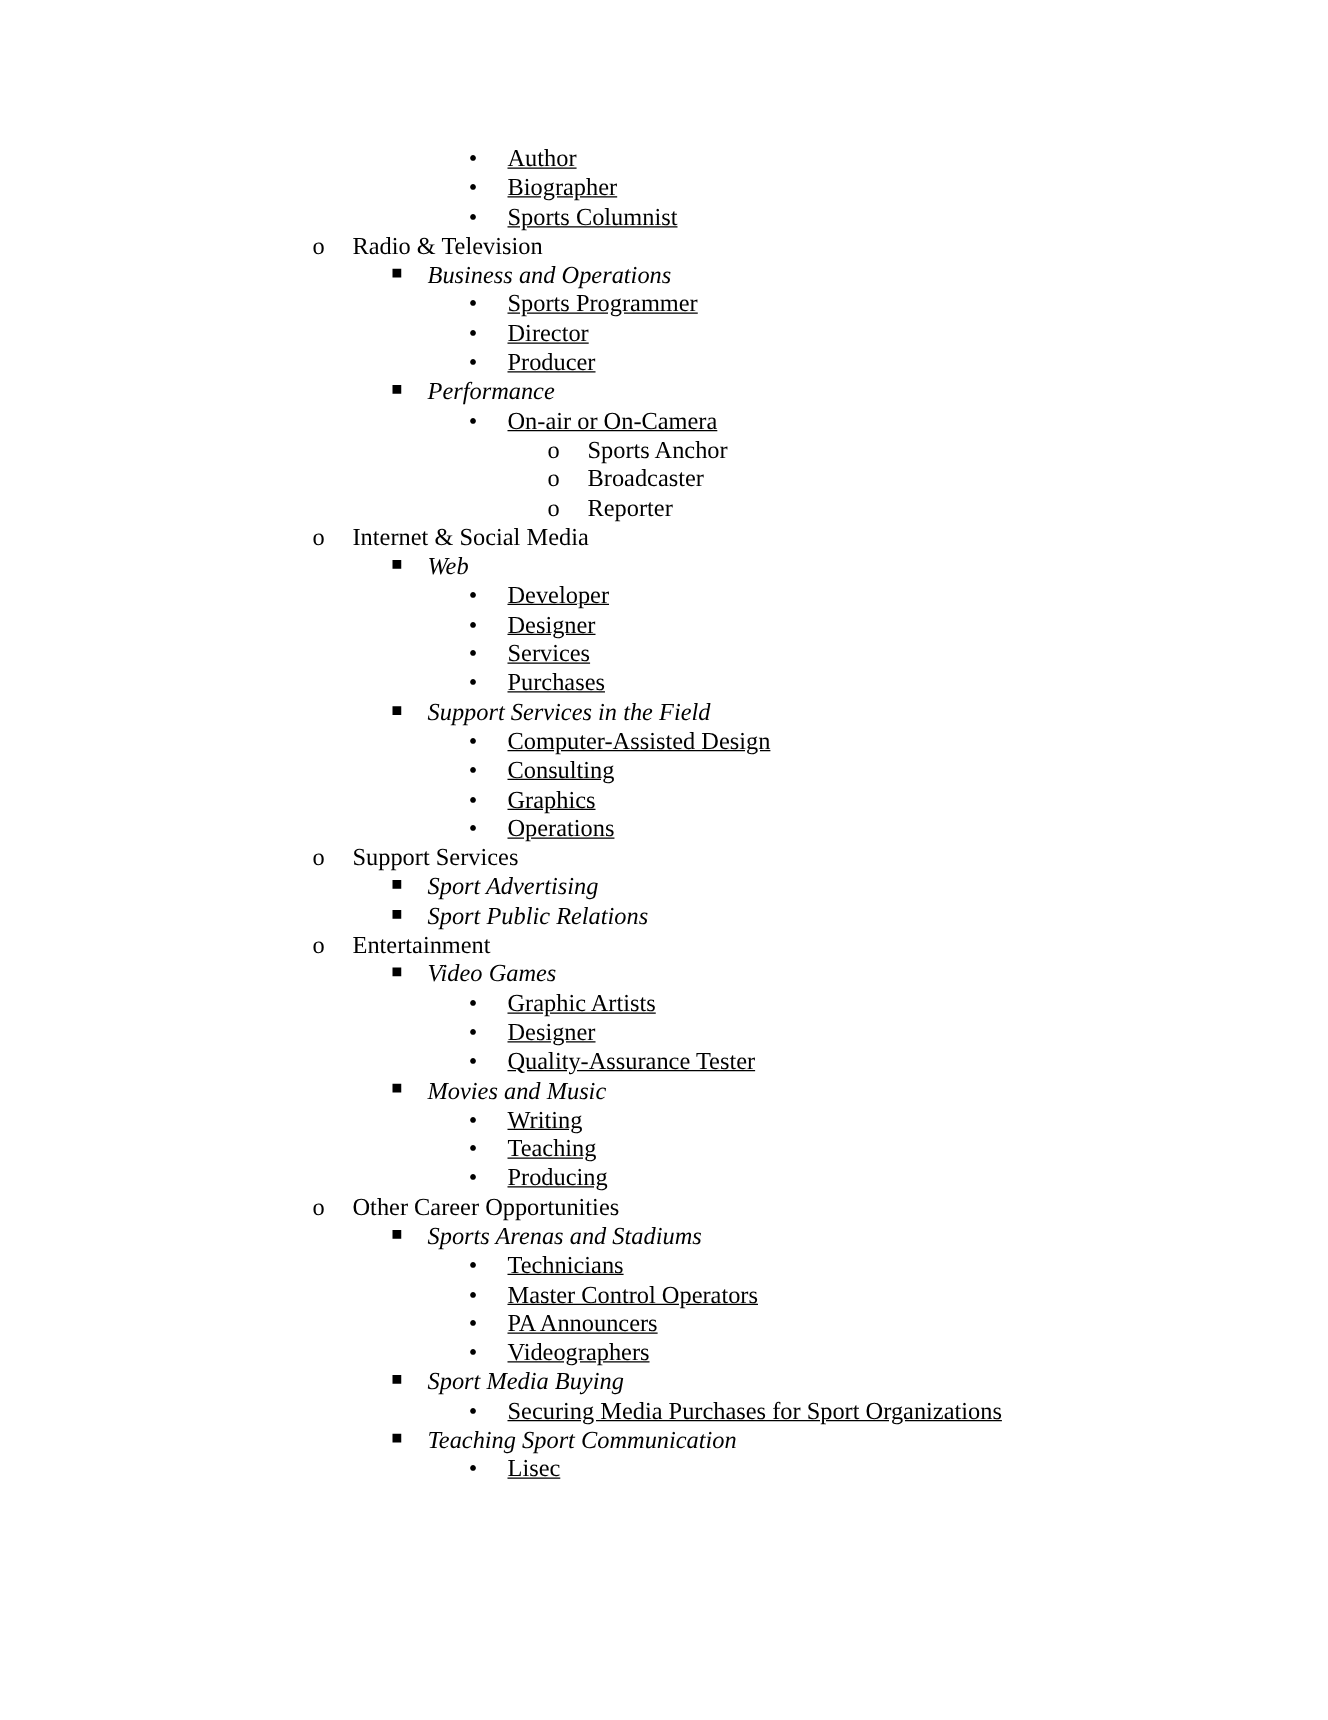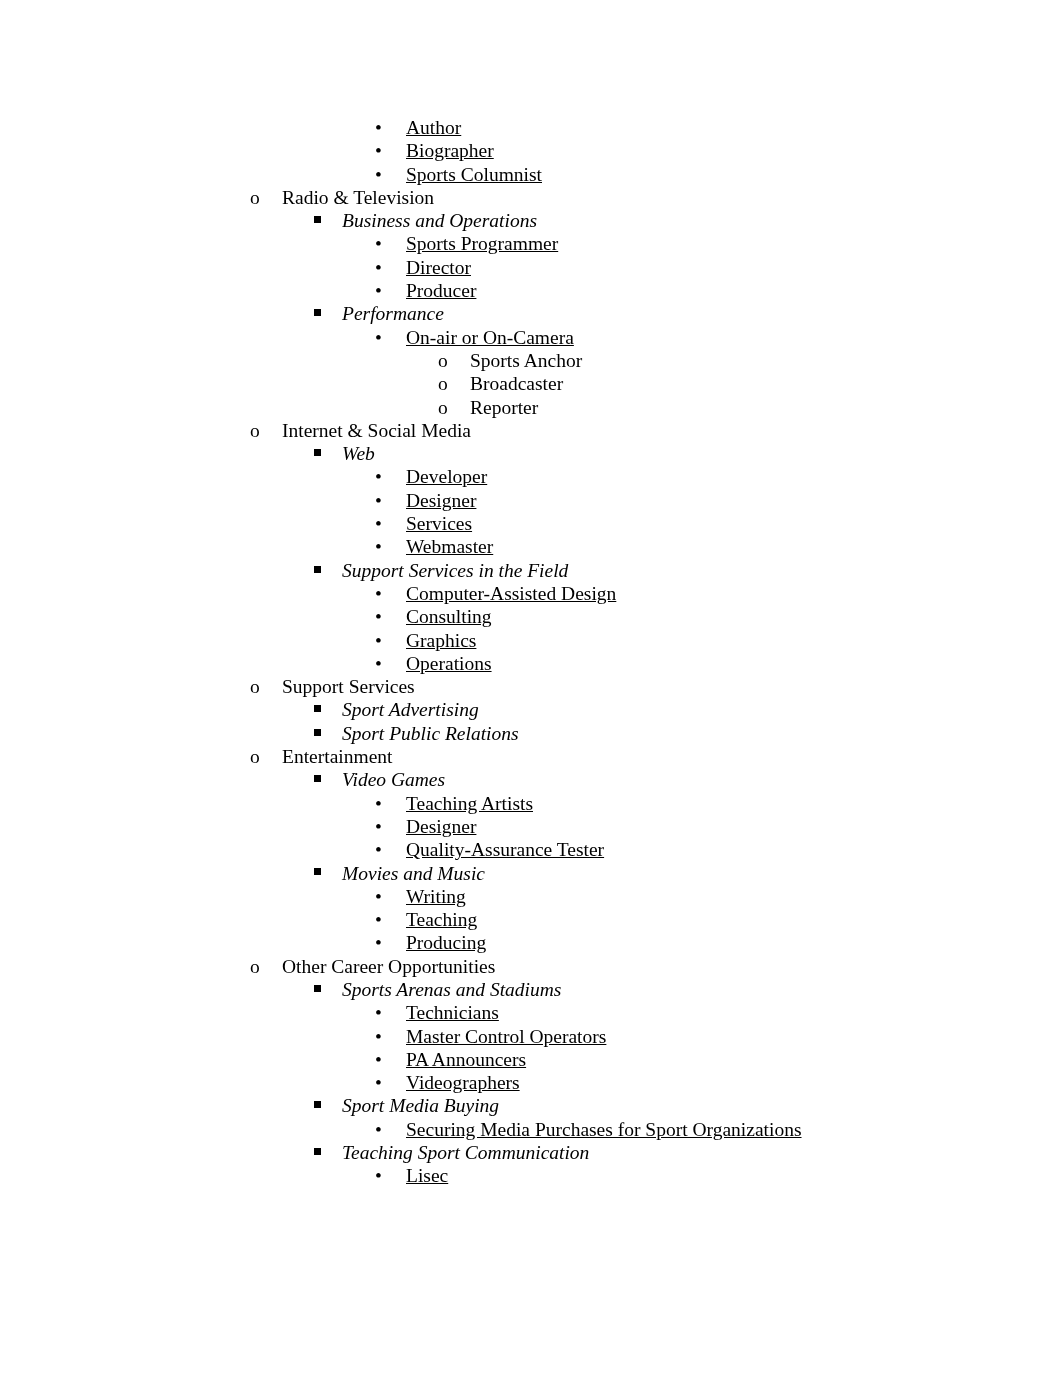--- a/index.html
+++ b/index.html
@@ -154,21 +154,21 @@
       <div class="li lvl3">
         <span class="marker">•</span>
         <span class="label">Designer</span>
       </div>
       <div class="li lvl3">
         <span class="marker">•</span>
         <span class="label">Services</span>
       </div>
       <div class="li lvl3">
         <span class="marker">•</span>
-        <span class="label">Webmaster</span>
+        <span class="label">Purchases</span>
       </div>
       <div class="li lvl2">
         <span class="marker"><span class="sq"></span></span>
         <span class="label">Support Services in the Field</span>
       </div>
       <div class="li lvl3">
         <span class="marker">•</span>
         <span class="label">Computer-Assisted Design</span>
       </div>
       <div class="li lvl3">
@@ -198,21 +198,21 @@
       <div class="li lvl1">
         <span class="marker">o</span>
         <span class="label">Entertainment</span>
       </div>
       <div class="li lvl2">
         <span class="marker"><span class="sq"></span></span>
         <span class="label">Video Games</span>
       </div>
       <div class="li lvl3">
         <span class="marker">•</span>
-        <span class="label">Teaching Artists</span>
+        <span class="label">Graphic Artists</span>
       </div>
       <div class="li lvl3">
         <span class="marker">•</span>
         <span class="label">Designer</span>
       </div>
       <div class="li lvl3">
         <span class="marker">•</span>
         <span class="label">Quality-Assurance Tester</span>
       </div>
       <div class="li lvl2">

